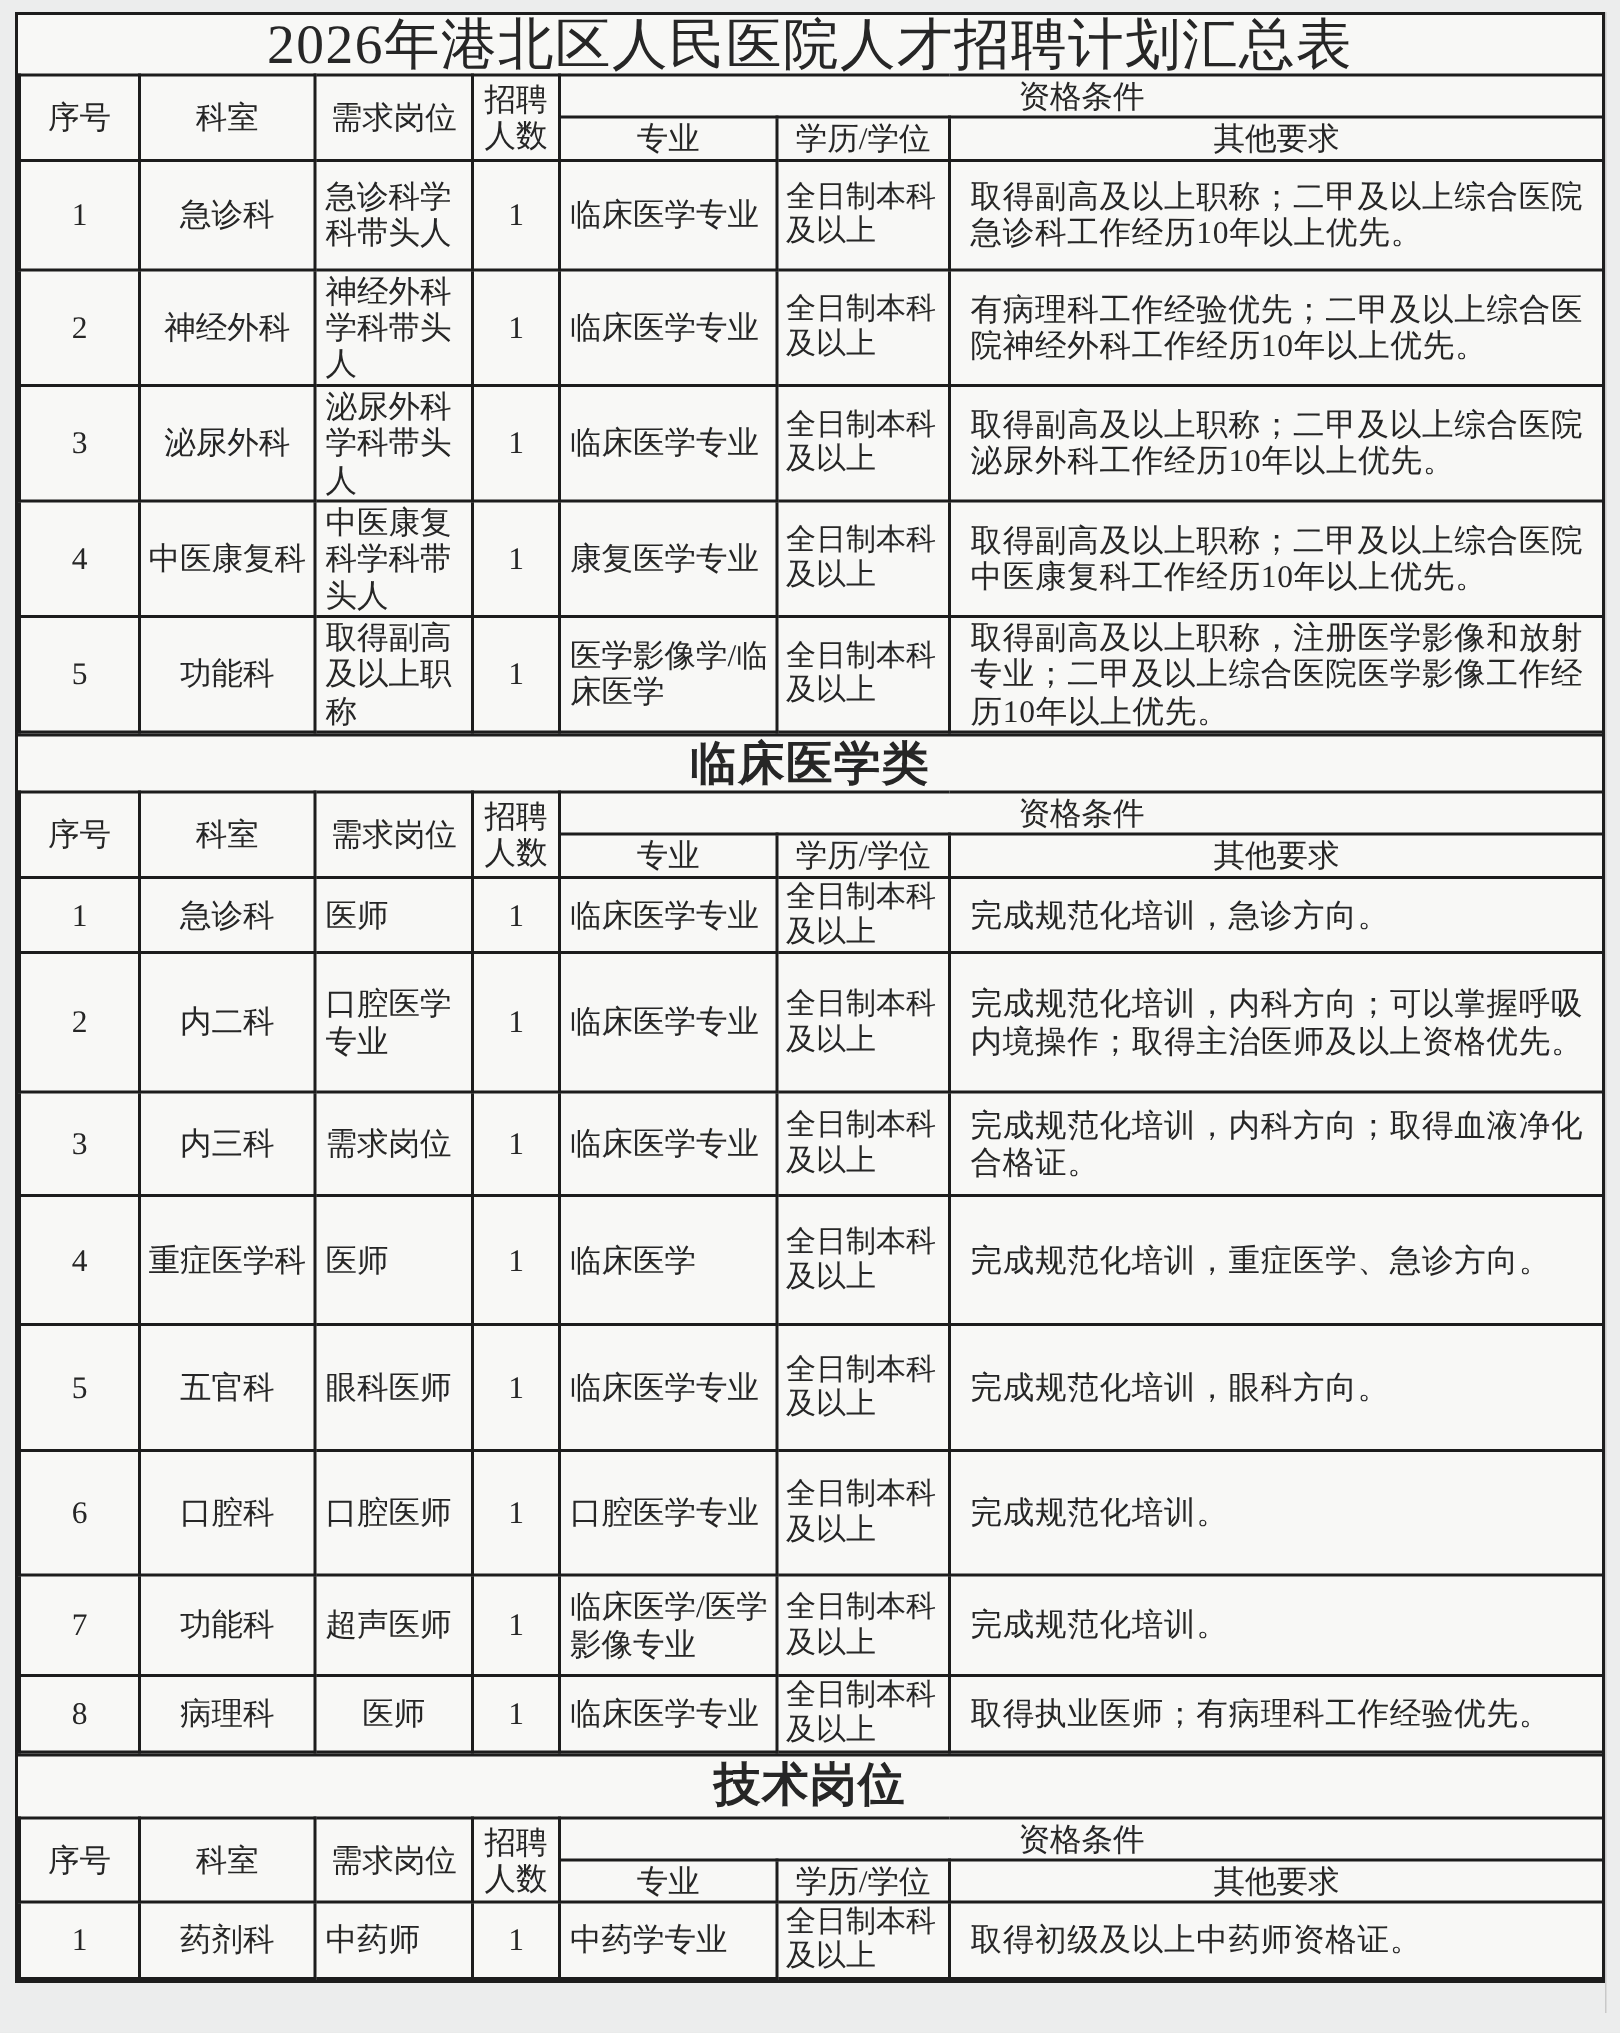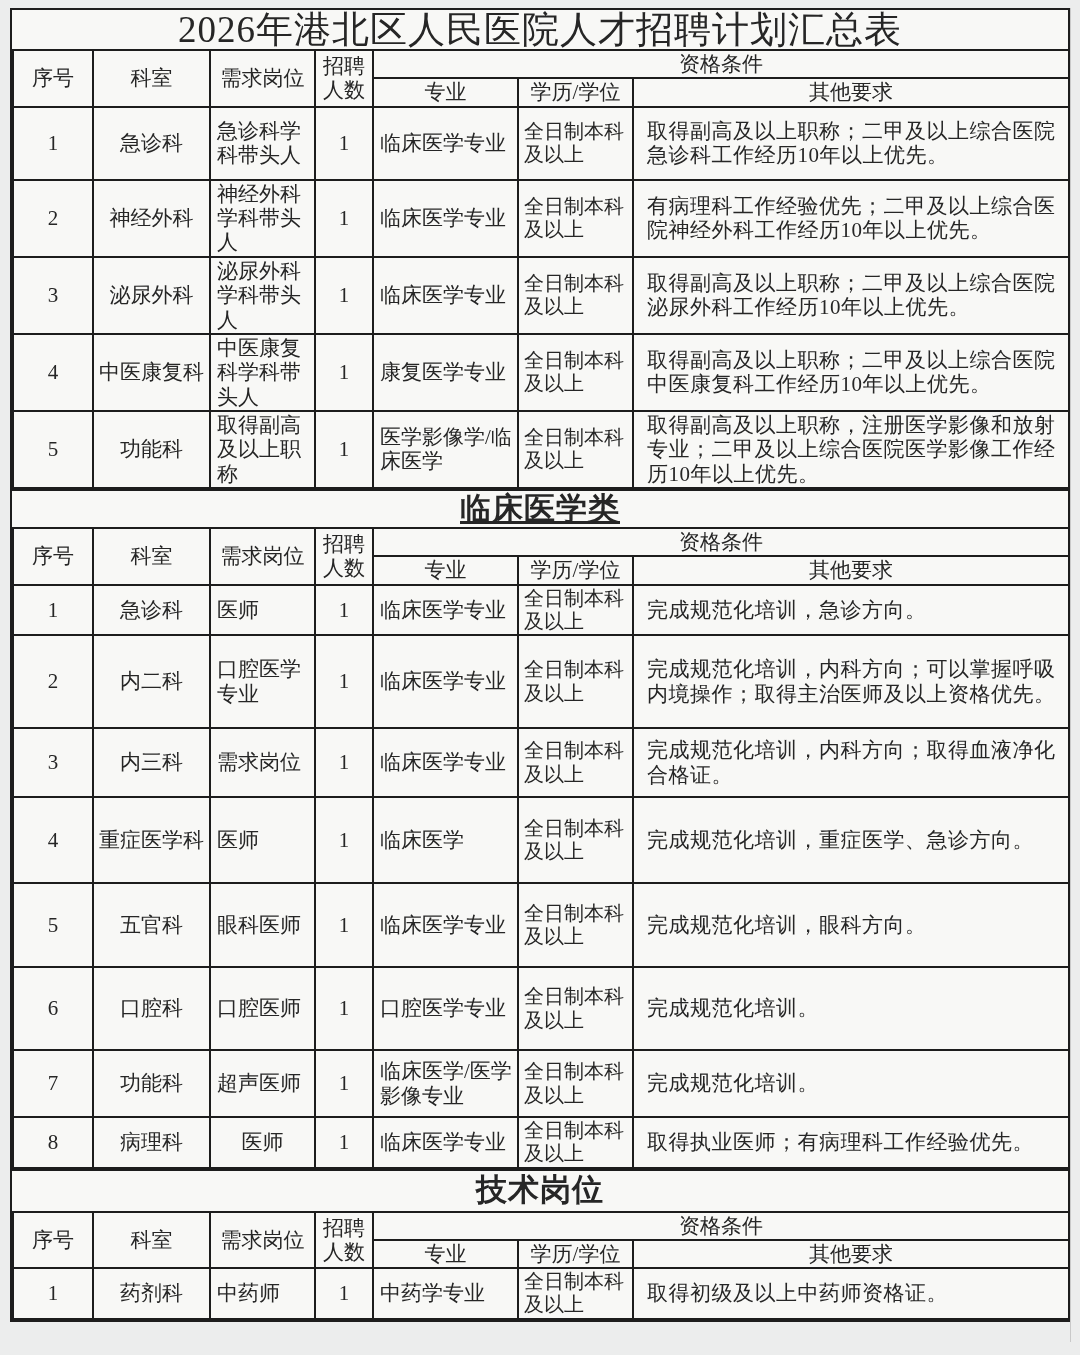--- a/index.html
+++ b/index.html
@@ -129,21 +129,21 @@
                 <td class="c">1</td>
                 <td class="l">医学影像学/临床医学</td>
                 <td class="l edu">全日制本科及以上</td>
                 <td class="l other">取得副高及以上职称，注册医学影像和放射专业；二甲及以上综合医院医学影像工作经历10年以上优先。</td>
               </tr>
             </tbody>
     </table>
   </section>
 
   <section>
-    <div class="section-bar" style="height: 36px; text-decoration: underline;">临床医学类</div>
+    <div class="section-bar" style="height: 36px;">临床医学类</div>
     <table>
       <colgroup>
         <col style="width:80px">
               <col style="width:117px">
               <col style="width:105px">
         <col style="width:58px">
               <col style="width:145px">
               <col style="width:115px">
         <col style="width:436px">
       </colgroup>

